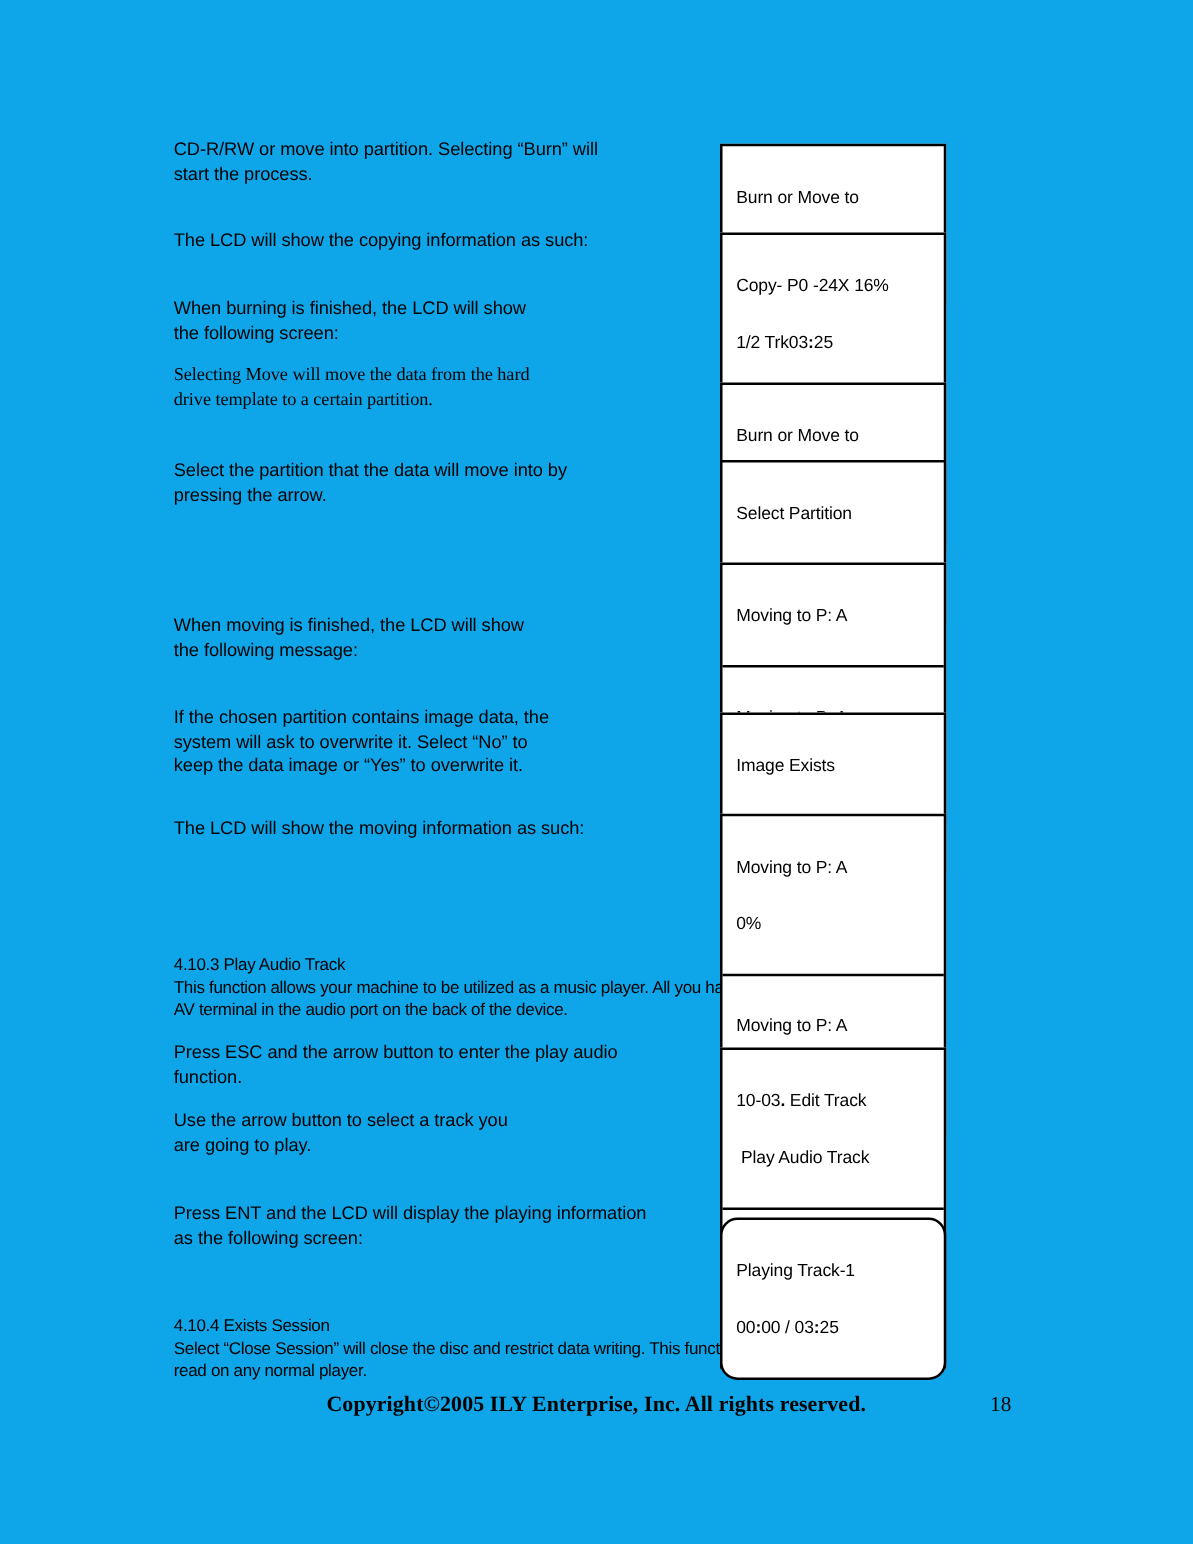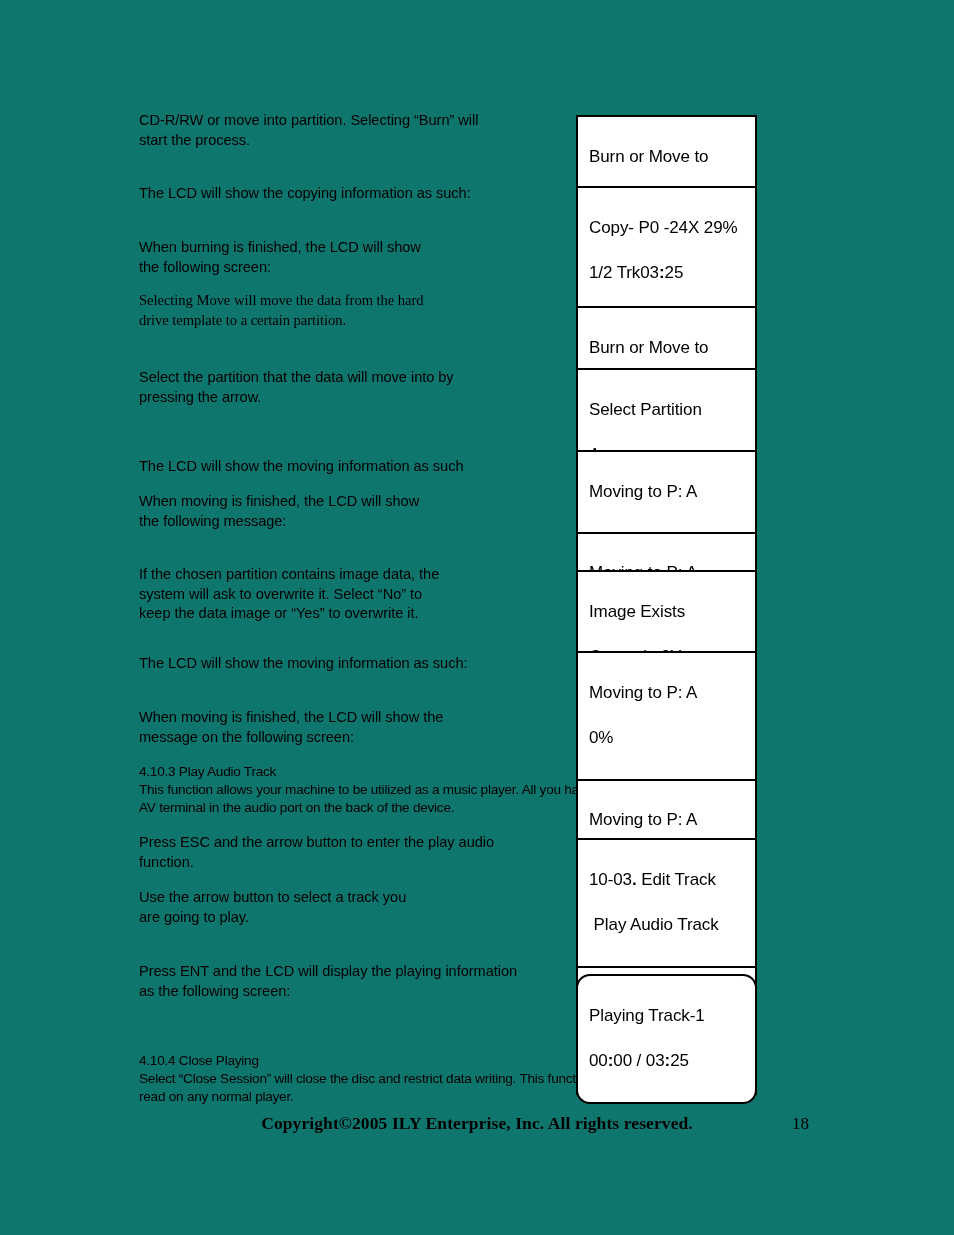--- a/index.html
+++ b/index.html
@@ -8,21 +8,21 @@
     background: #ffffff;
   }
   body {
     font-family: "Liberation Sans", sans-serif;
     color: #000000;
   }
   .page {
     position: relative;
     width: 954px;
     height: 1235px;
-    background: #0f766e;
+    background: #0ea5e9;
     overflow: hidden;
   }
 
   
   .abs { position: absolute; }
 
   .body-text {
     font-size: 14.6px;
     line-height: 19.5px;
     color: #000;
@@ -43,21 +43,21 @@
     position: absolute;
     left: 576px;
     width: 181px;
     border: 2px solid #000;
     box-sizing: border-box;
     background: #fff;
   }
   .lcd-cell {
     box-sizing: border-box;
     padding: 6px 0 7px 11px;
-    font-size: 17px;
+    font-size: 14px;
     line-height: 22.5px;
     white-space: pre-line;
     letter-spacing: -0.1px;
   }
   .lcd-cell + .lcd-cell {
     border-top: 2.5px solid #000;
   }
   .lcd-cell.single { padding-bottom: 6px; }
 
   .lcd-cell b { font-weight: bold; }
@@ -97,61 +97,58 @@
 
   <div class="abs body-text" style="left:139px; top:238px; width:400px;">When burning is finished, the LCD will show
 the following screen:</div>
 
   <div class="abs body-text" style="left:139px; top:291px; width:400px;font-family:Liberation Serif, serif;">Selecting Move will move the data from the hard
 drive template to a certain partition.</div>
 
   <div class="abs body-text" style="left:139px; top:368px; width:400px;">Select the partition that the data will move into by
 pressing the arrow.</div>
 
-  <div class="abs body-text" style="left:139px; top:457px; width:400px;">The LCD will show the moving information as such</div>
 
   <div class="abs body-text" style="left:139px; top:492px; width:400px;">When moving is finished, the LCD will show
 the following message:</div>
 
   <div class="abs body-text" style="left:139px; top:565px; width:400px;">If the chosen partition contains image data, the
 system will ask to overwrite it. Select “No” to
 keep the data image or “Yes” to overwrite it.</div>
 
   <div class="abs body-text" style="left:139px; top:654px; width:400px;">The LCD will show the moving information as such:</div>
 
-  <div class="abs body-text" style="left:139px; top:708px; width:400px;">When moving is finished, the LCD will show the
-message on the following screen:</div>
 
   <div class="abs wide-text" style="left:139px; top:763px; width:690px;">4.10.3 Play Audio Track</div>
   <div class="abs wide-text" style="left:139px; top:781px; width:690px;">This function allows your machine to be utilized as a music player. All you have to do is plug in an
 AV terminal in the audio port on the back of the device.</div>
 
   <div class="abs body-text" style="left:139px; top:833px; width:410px;">Press ESC and the arrow button to enter the play audio
 function.</div>
 
   <div class="abs body-text" style="left:139px; top:888px; width:410px;">Use the arrow button to select a track you
 are going to play.</div>
 
   <div class="abs body-text" style="left:139px; top:962px; width:420px;">Press ENT and the LCD will display the playing information
 as the following screen:</div>
 
-  <div class="abs wide-text" style="left:139px; top:1052px; width:690px;">4.10.4 Close Playing</div>
+  <div class="abs wide-text" style="left:139px; top:1052px; width:690px;">4.10.4 Exists Session</div>
   <div class="abs wide-text" style="left:139px; top:1070px; width:690px;">Select “Close Session” will close the disc and restrict data writing. This function allows discs to be
 read on any normal player.</div>
 
   <div class="lcd-group" style="top:115px;">
     <div class="lcd-cell">
       <div>Burn or Move to</div>
       <div>Partition?Burn</div>
     </div>
   </div>
 
   <div class="lcd-group" style="top:186px;">
     <div class="lcd-cell">
-      <div>Copy- P0 -24X 29%</div>
+      <div>Copy- P0 -24X 16%</div>
       <div><span>1/2 Trk03</span><b>:</b><span>25</span></div>
     </div>
     <div class="lcd-cell">
       <div>Burn Complete !</div>
       <div><span>OK</span><b>:</b><span> 03</span></div>
     </div>
   </div>
 
   <div class="lcd-group" style="top:306px;">
     <div class="lcd-cell">

